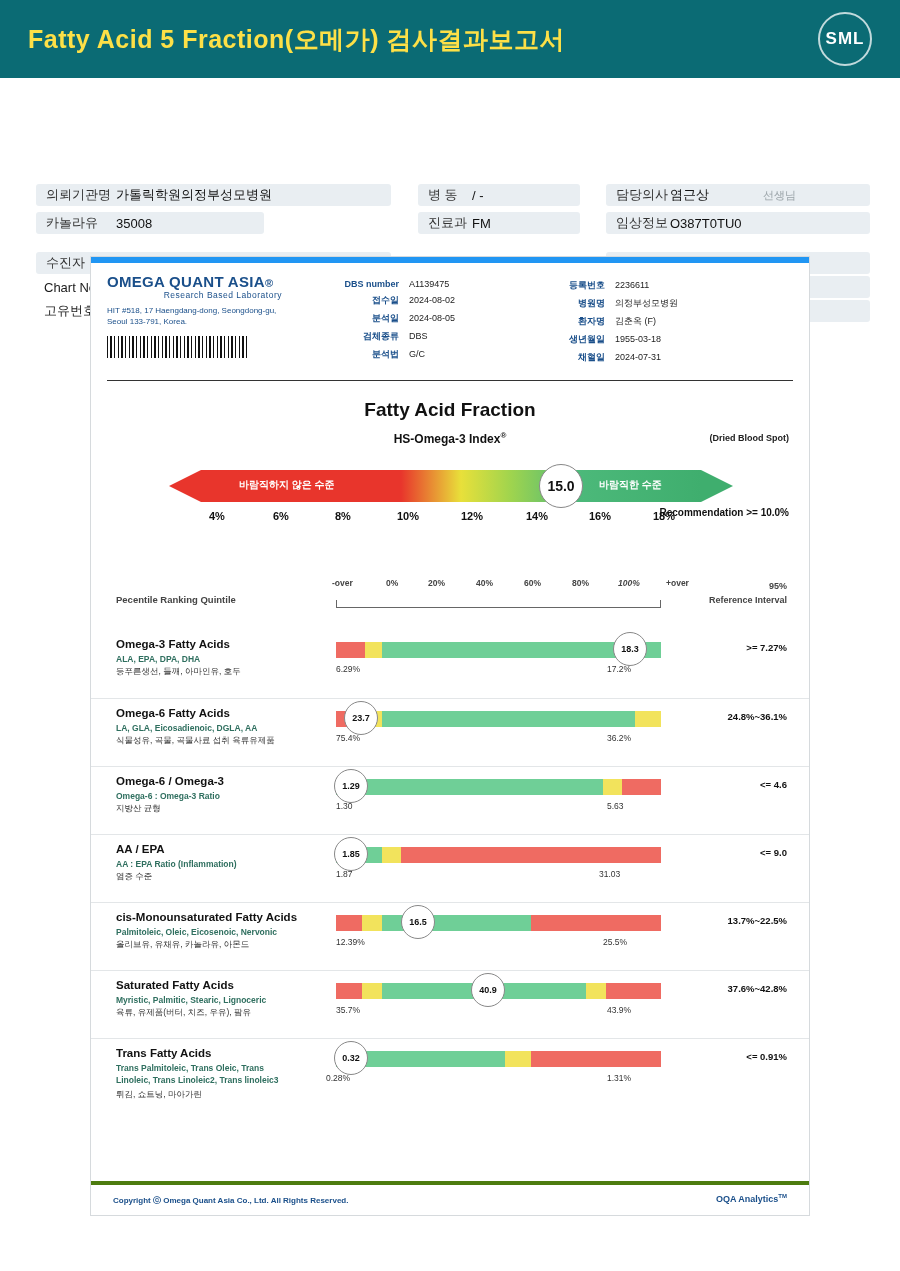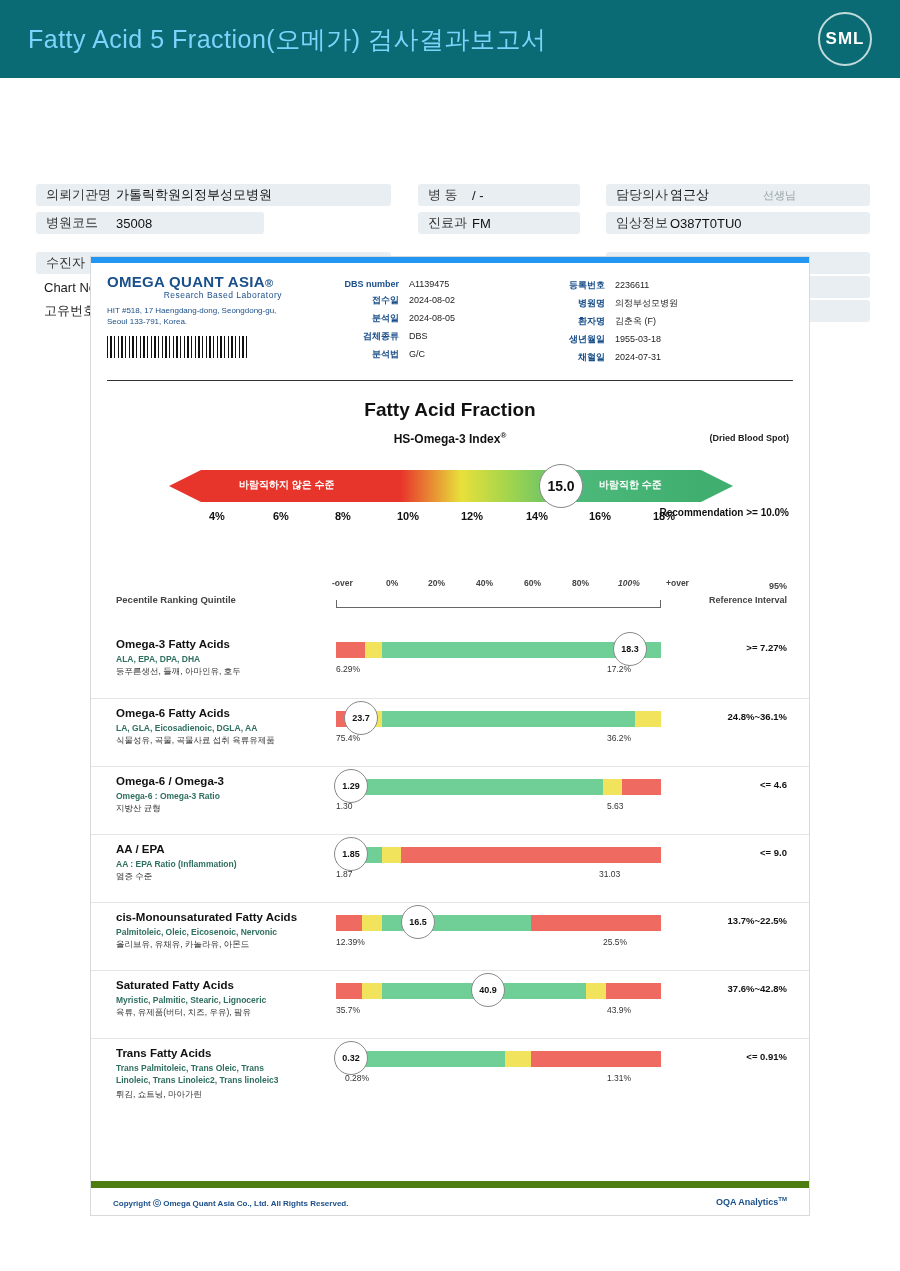--- a/index.html
+++ b/index.html
@@ -13,21 +13,21 @@
   }
 
   
   .header {
     position:absolute; left:0; top:0; width:900px; height:78px;
     background:#0b6b74;
     display:flex; align-items:center; justify-content:space-between;
     padding:0 28px;
   }
   .header-title {
-    color:#7dd3fc; font-size:25px; font-weight:normal; letter-spacing:0.5px;
+    color:#fde047; font-size:25px; font-weight:bold; letter-spacing:0.5px;
   }
   .logo-circle {
     width:54px; height:54px; border-radius:50%;
     border:2px solid rgba(255,255,255,0.75);
     display:flex; align-items:center; justify-content:center;
     color:#fff; font-size:17px; font-weight:bold; letter-spacing:1px;
   }
 
   
   .info { position:absolute; left:0; top:86px; width:900px; height:165px; font-size:13px; }
@@ -153,21 +153,21 @@
     position:absolute; top:2px; width:34px; height:34px; border-radius:50%;
     background:#fff; border:1px solid #888;
     display:flex; align-items:center; justify-content:center;
     font-size:9px; font-weight:bold; color:#111;
   }
   .lo { position:absolute; top:34px; font-size:8.5px; color:#333; }
   .hi { position:absolute; top:34px; font-size:8.5px; color:#333; }
   .ri { position:absolute; right:22px; top:12px; font-size:9.5px; font-weight:bold; color:#111; text-align:right; }
 
   
-  .rep-footer { position:absolute; left:0; bottom:0; width:100%; height:34px; border-top:7px solid #4d7c0f; }
+  .rep-footer { position:absolute; left:0; bottom:0; width:100%; height:34px; border-top:4px solid #4d7c0f; }
   .copyright { position:absolute; left:22px; top:10px; font-size:8px; color:#1a4f8a; font-weight:bold; }
   .oqa-analytics { position:absolute; right:22px; top:8px; font-size:9px; font-weight:bold; color:#1a4f8a; }
   .oqa-analytics sup { font-size:6px; }
 </style>
 </head>
 <body>
 
 <div class="header">
   <div class="header-title">Fatty Acid 5 Fraction(오메가) 검사결과보고서</div>
   <div class="logo-circle">
@@ -176,21 +176,21 @@
 </div>
 
 <div class="info">
 
   <div class="bar row-a" id="b-org">
     <span class="fieldlabel lbl-w">의뢰기관명</span>
     <span class="fieldvalue">가톨릭학원의정부성모병원</span>
   </div>
 
   <div class="bar row-a" id="b-code">
-    <span class="fieldlabel lbl-w">병원코드</span>
+    <span class="fieldlabel lbl-w">카놀라유</span>
     <span class="fieldvalue">35008</span>
   </div>
 
   <div class="bar row-a" id="b-name">
     <span class="fieldlabel lbl-w">수진자</span>
     <span class="fieldvalue">김춘옥</span>
   </div>
 
   <div id="t-chartno">Chart No.</div>
   <div id="t-chartno-v">2236611</div>
@@ -420,21 +420,21 @@
       <div class="a-name">Trans Fatty Acids</div>
       <div class="a-sub">Trans Palmitoleic, Trans Oleic, Trans</div>
       <div class="a-sub2">Linoleic, Trans Linoleic2, Trans linoleic3</div>
       <div class="a-kor" style="top:50px;">튀김, 쇼트닝, 마아가린</div>
       <div class="track">
         <div class="seg" style="left:0%;width:52%;background:#6fcf97;"></div>
         <div class="seg" style="left:52%;width:8%;background:#f2e35c;"></div>
         <div class="seg" style="left:60%;width:40%;background:#ef6b62;"></div>
       </div>
       <div class="bubble" style="left:243px;">0.32</div>
-      <div class="lo" style="left:254px;">0.28%</div>
+      <div class="lo" style="left:235px;">0.28%</div>
       <div class="hi" style="left:516px;">1.31%</div>
       <div class="ri">&lt;= 0.91%</div>
     </div>
 
   </div>
 
   <div class="rep-footer">
     <div class="copyright">Copyright ⓒ Omega Quant Asia Co., Ltd.  All Rights Reserved.</div>
     <div class="oqa-analytics">
       <span>OQA Analytics</span><sup>TM</sup>

